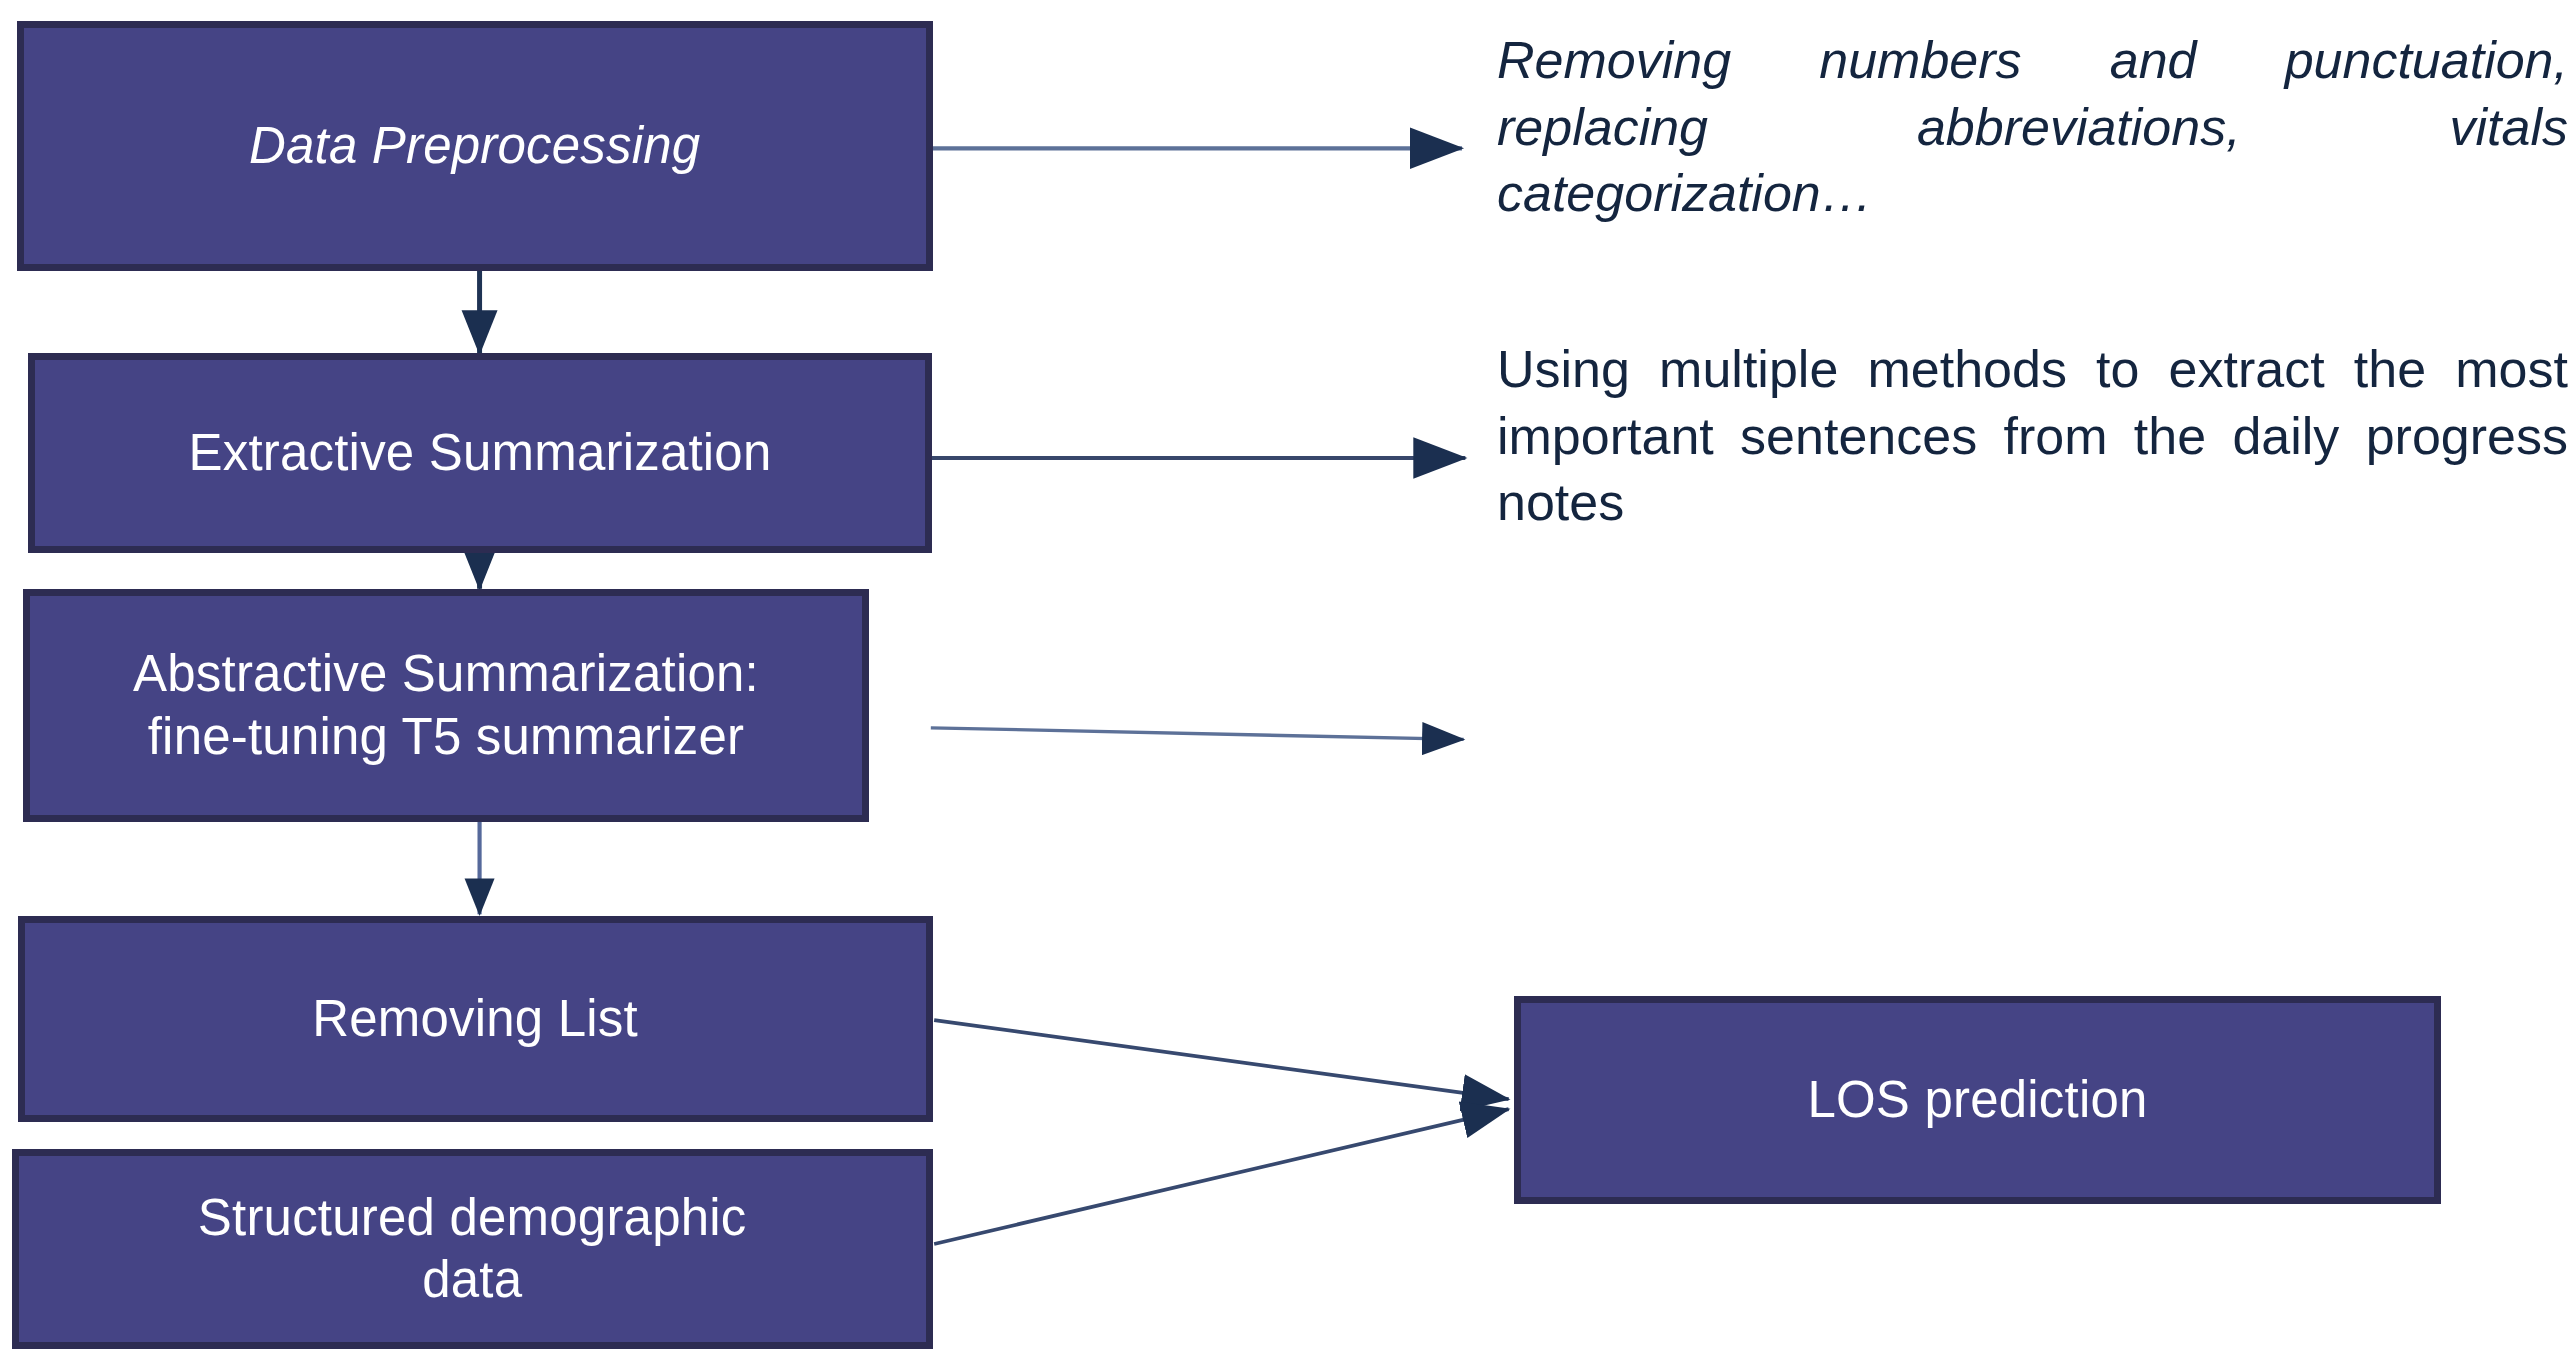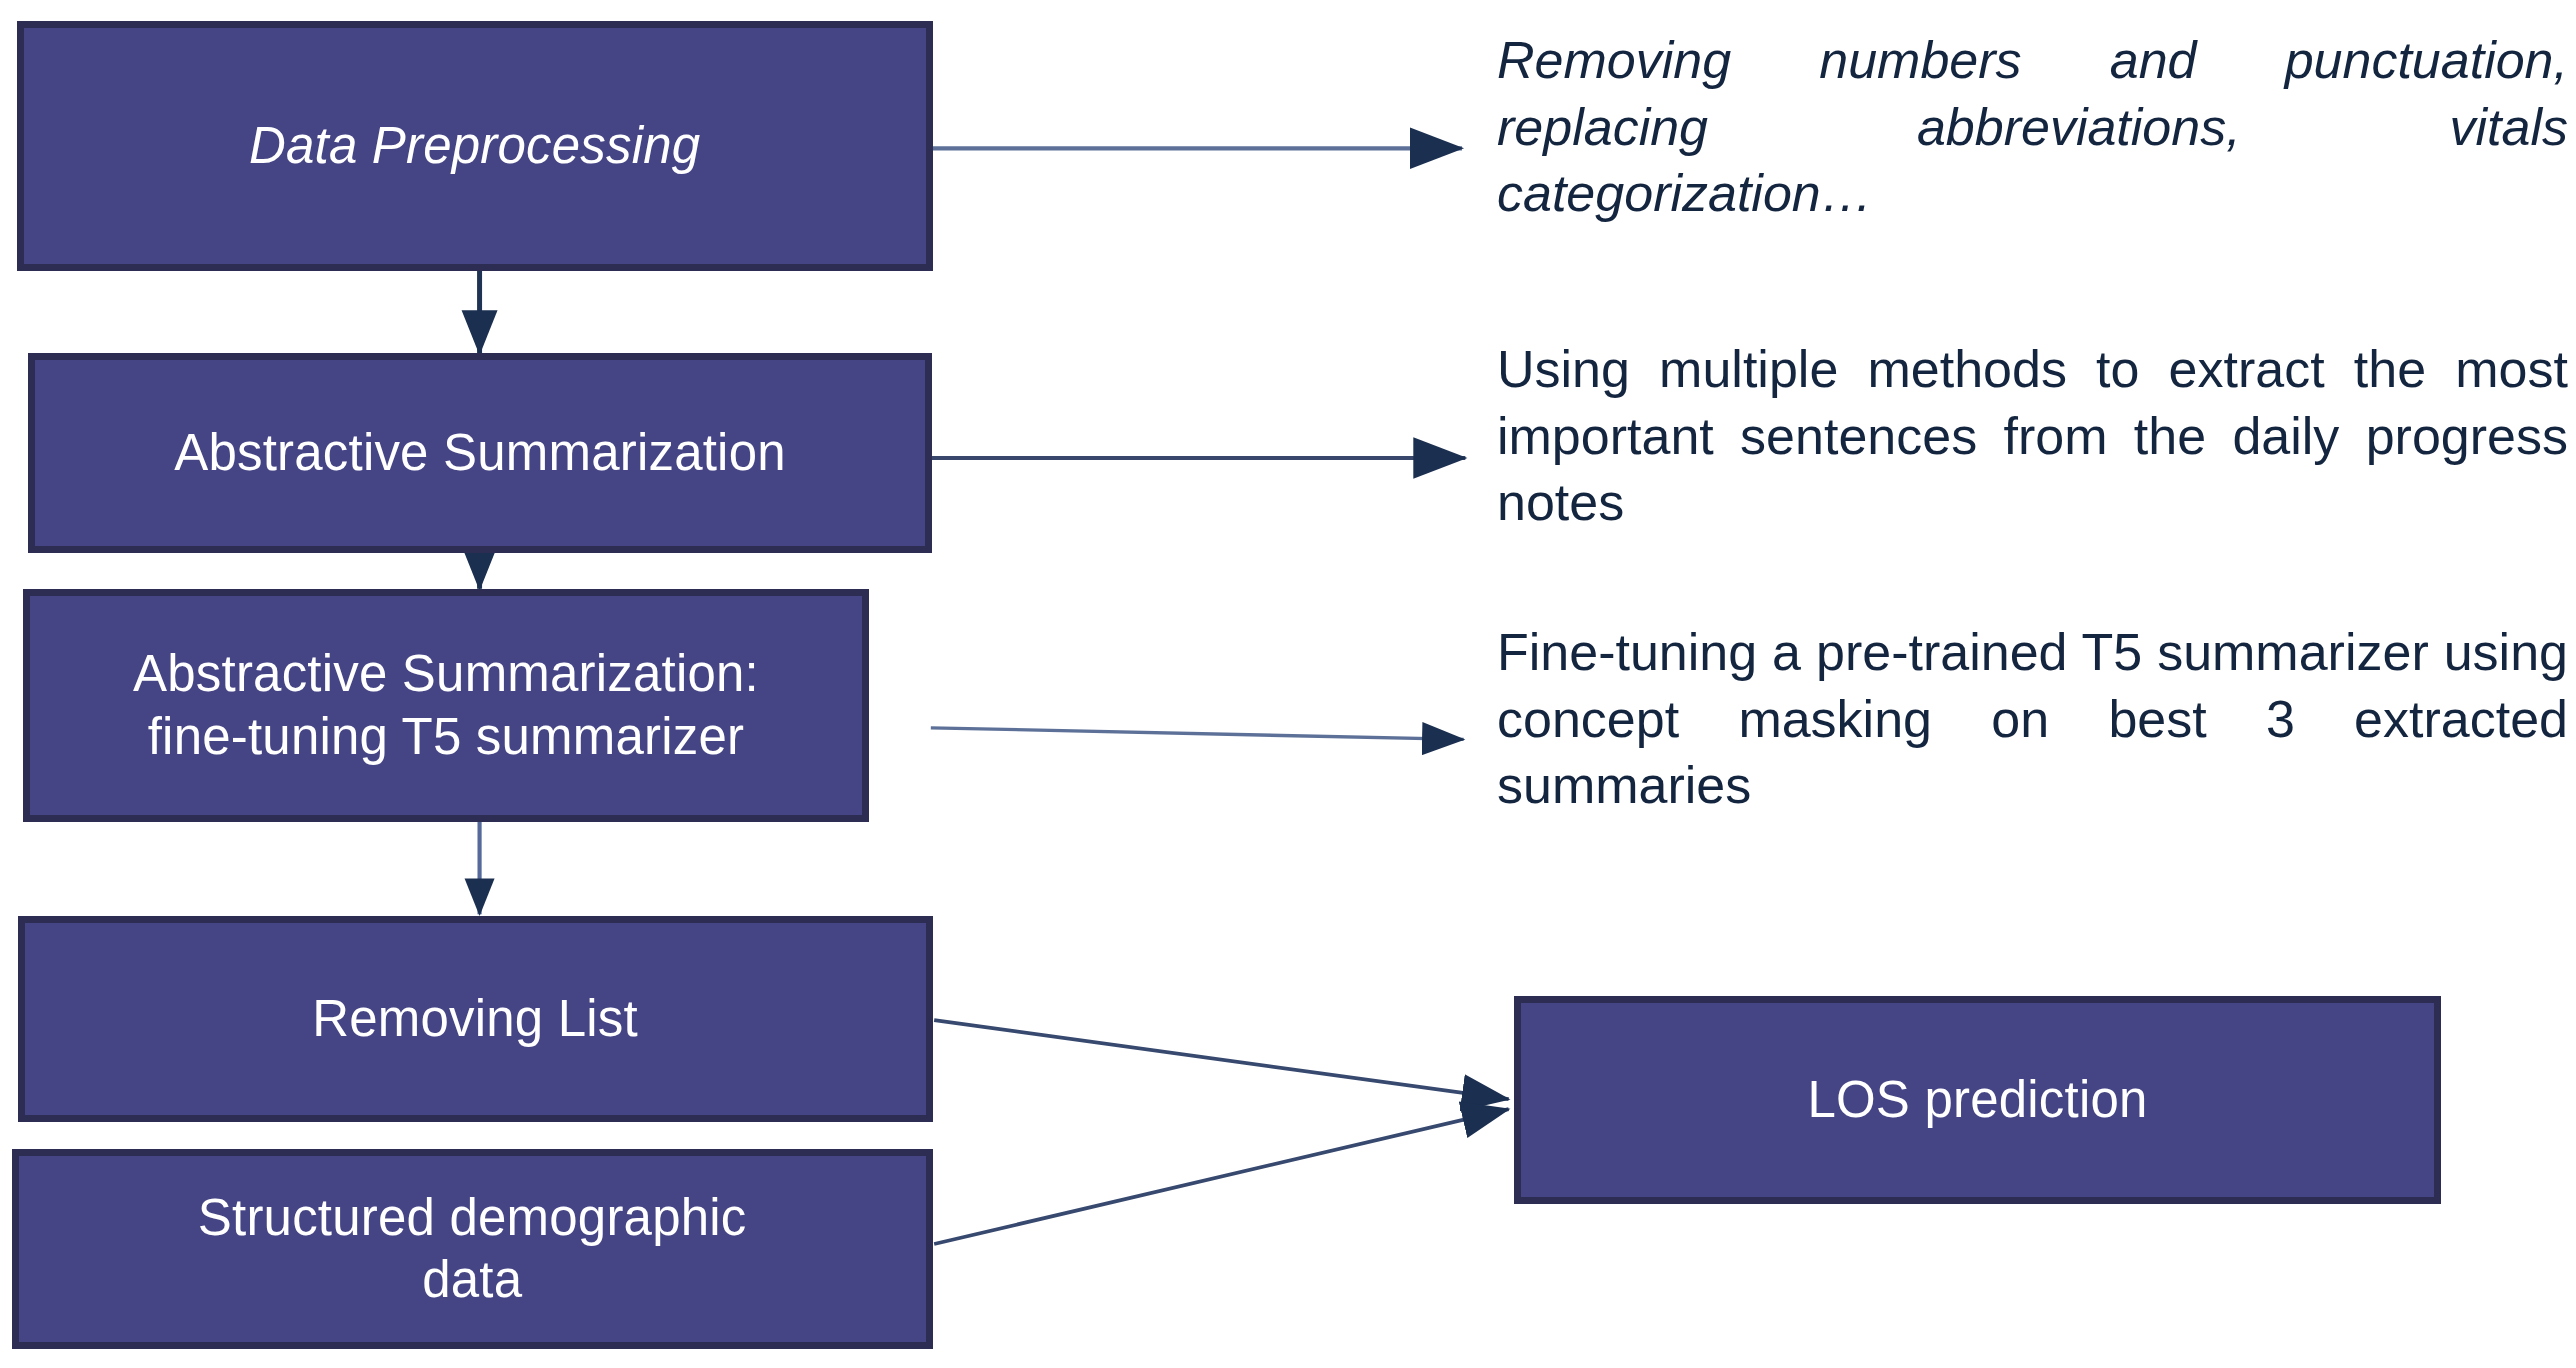--- a/index.html
+++ b/index.html
@@ -83,21 +83,21 @@
     <line x1="1122" y1="1225" x2="1812" y2="1320" stroke="#37496f" stroke-width="4.5" marker-end="url(#arrow-dark-thin)"></line>
 
     <line x1="1122" y1="1494" x2="1812" y2="1332" stroke="#37496f" stroke-width="4.5" marker-end="url(#arrow-dark-thin)"></line>
   </svg>
 
   <div class="flow-box" style="left:16.7px; top:21px; width:916px; height:250px;font-style:italic;">
     <span class="flow-box-label">Data Preprocessing</span>
   </div>
 
   <div class="flow-box" style="left:28px; top:353px; width:904px; height:200px;">
-    <span class="flow-box-label">Abstractive Summarization</span>
+    <span class="flow-box-label">Extractive Summarization</span>
   </div>
 
   <div class="flow-box" style="left:23px; top:589px; width:846px; height:233px;">
     <span class="flow-box-label">Abstractive Summarization:
 fine-tuning T5 summarizer</span>
   </div>
 
   <div class="flow-box" style="left:17.5px; top:916px; width:915px; height:206px;">
     <span class="flow-box-label">Removing List</span>
   </div>
@@ -108,16 +108,15 @@
   </div>
 
   <div class="flow-box" style="left:1514px; top:996px; width:927px; height:208px;">
     <span class="flow-box-label">LOS prediction</span>
   </div>
 
   <div class="annot" style="left:1497px; top:27px; width:1071px;font-style:italic;">Removing numbers and punctuation, replacing abbreviations, vitals categorization…</div>
 
   <div class="annot" style="left:1497px; top:336px; width:1071px;">Using multiple methods to extract the most important sentences from the daily progress notes</div>
 
-  <div class="annot" style="left:1497px; top:619px; width:1071px;">Fine-tuning a pre-trained T5 summarizer using concept masking on best 3 extracted summaries</div>
 
 </div>
 
 
 </body></html>

